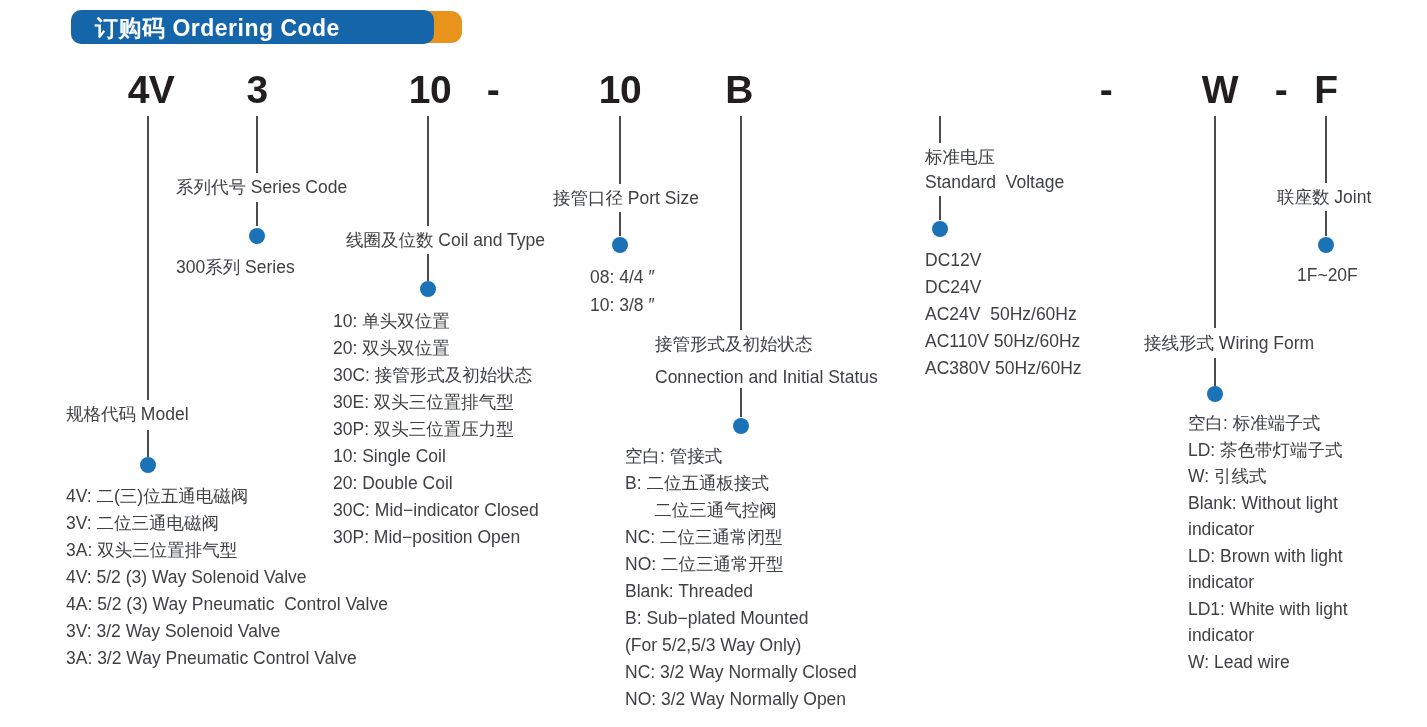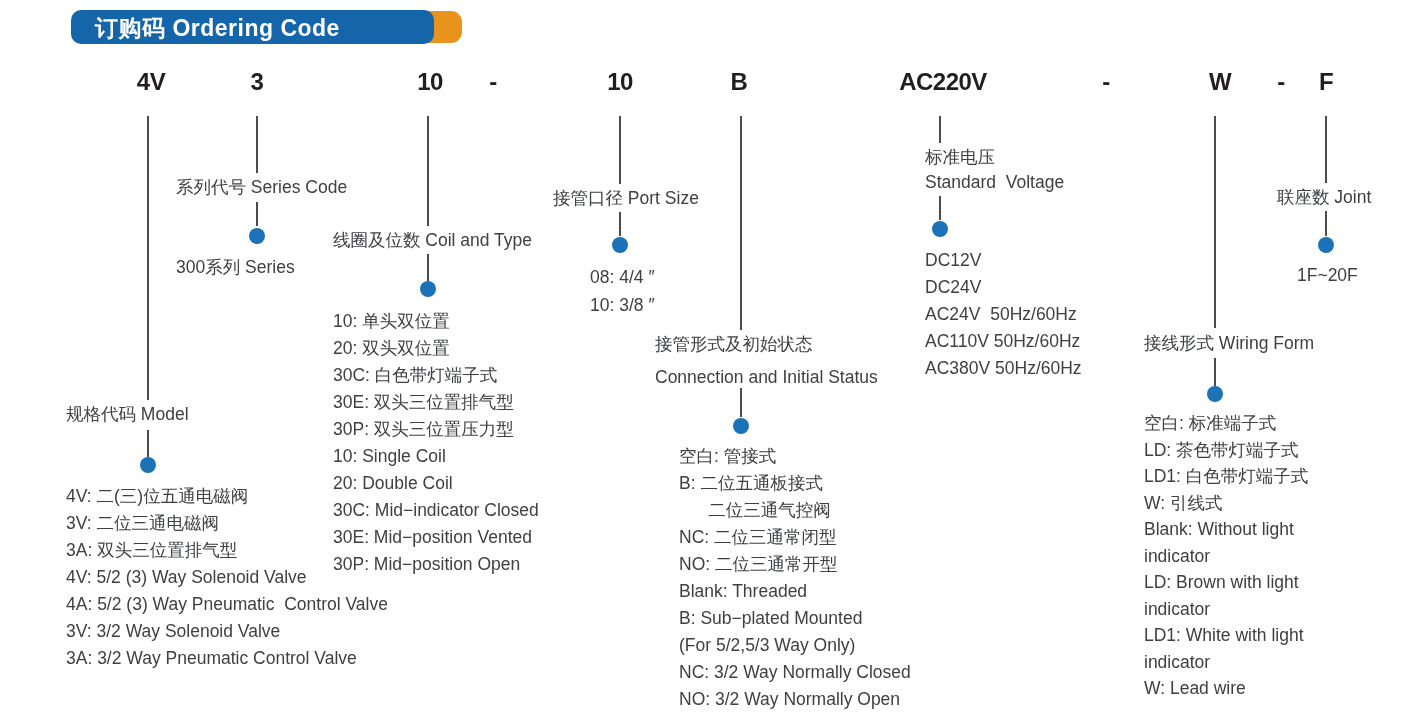--- a/index.html
+++ b/index.html
@@ -18,58 +18,57 @@
     background:#1565ab; border-radius:10px;
   }
   .hdr-title {
     position:absolute; left:95px; top:13px; width:330px;
     color:#ffffff; font-size:23px; font-weight:bold; letter-spacing:0.5px;
     white-space:pre;
   }
   
   .code-seg {
     position:absolute; top:68px; transform:translateX(-50%);
-    font-size:24px; font-weight:bold; color:#221e1f; letter-spacing:-0.5px;
+    font-size:39px; font-weight:bold; color:#221e1f; letter-spacing:-0.5px;
     white-space:pre;
   }
   
   .vline {
     position:absolute; width:2px; background:#4c4c4e; transform:translateX(-50%);
   }
   .dot {
     position:absolute; width:16px; height:16px; border-radius:50%;
     background:#1b72b6; transform:translate(-50%,-50%);
   }
   
   .lbl {
     position:absolute; font-size:17.5px; line-height:22px; color:#3f4043;
     white-space:pre;
   }
   .lst { position:absolute; font-size:17.5px; color:#3f4043; }
   .lst .li { white-space:pre; }
   .lh27 .li { line-height:27px; }
   .lh28 .li { line-height:28px; }
-  .lh265 .li { line-height:26.5px; }
+  .lh265 .li { line-height:26.5px;margin-left:44px; }
 </style>
 </head>
 <body>
 
 <div class="canvas">
 
   <div class="hdr-orange"></div>
   <div class="hdr-blue"></div>
   <div class="hdr-title">订购码 Ordering Code</div>
 
   <div class="code-seg" style="left:151px">4V</div>
   <div class="code-seg" style="left:257px">3</div>
   <div class="code-seg" style="left:430px">10</div>
   <div class="code-seg" style="left:493px">-</div>
   <div class="code-seg" style="left:620px">10</div>
   <div class="code-seg" style="left:739px">B</div>
-  <div class="code-seg" style="left:943px">AC220V</div>
   <div class="code-seg" style="left:1106px">-</div>
   <div class="code-seg" style="left:1220px">W</div>
   <div class="code-seg" style="left:1281px">-</div>
   <div class="code-seg" style="left:1326px">F</div>
 
   <div>
     <div class="vline" style="left:148px;top:116px;height:284px"></div>
     <div class="lbl" style="left:66px;top:403px">规格代码 Model</div>
     <div class="vline" style="left:148px;top:430px;height:27px"></div>
     <div class="dot" style="left:148px;top:465px"></div>
@@ -89,33 +88,32 @@
     <div class="lbl" style="left:176px;top:176px">系列代号 Series Code</div>
     <div class="vline" style="left:257px;top:202px;height:24px"></div>
     <div class="dot" style="left:257px;top:236px"></div>
     <div class="lst lh27" style="left:176px;top:254px">
         <div class="li">300系列 Series</div>
       </div>
   </div>
 
   <div>
     <div class="vline" style="left:428px;top:116px;height:110px"></div>
-    <div class="lbl" style="left:333px;top:229px">线圈及位数 Coil and Type</div>
+    <div class="lbl" style="left:346px;top:229px">线圈及位数 Coil and Type</div>
     <div class="vline" style="left:428px;top:254px;height:27px"></div>
     <div class="dot" style="left:428px;top:289px"></div>
     <div class="lst lh27" style="left:333px;top:308px">
         <div class="li">10: 单头双位置</div>
         <div class="li">20: 双头双位置</div>
-        <div class="li">30C: 白色带灯端子式</div>
+        <div class="li">30C: 接管形式及初始状态</div>
         <div class="li">30E: 双头三位置排气型</div>
         <div class="li">30P: 双头三位置压力型</div>
         <div class="li">10: Single Coil</div>
         <div class="li">20: Double Coil</div>
         <div class="li">30C: Mid−indicator Closed</div>
-        <div class="li">30E: Mid−position Vented</div>
         <div class="li">30P: Mid−position Open</div>
       </div>
   </div>
 
   <div>
     <div class="vline" style="left:620px;top:116px;height:68px"></div>
     <div class="lbl" style="left:553px;top:187px">接管口径 Port Size</div>
     <div class="vline" style="left:620px;top:212px;height:24px"></div>
     <div class="dot" style="left:620px;top:245px"></div>
     <div class="lst lh28" style="left:590px;top:263px">
@@ -123,21 +121,21 @@
         <div class="li">10: 3/8 ″</div>
       </div>
   </div>
 
   <div>
     <div class="vline" style="left:741px;top:116px;height:214px"></div>
     <div class="lbl" style="left:655px;top:333px">接管形式及初始状态</div>
     <div class="lbl" style="left:655px;top:366px">Connection and Initial Status</div>
     <div class="vline" style="left:741px;top:388px;height:29px"></div>
     <div class="dot" style="left:741px;top:426px"></div>
-    <div class="lst lh27" style="left:679px;top:443px">
+    <div class="lst lh27" style="left:625px;top:443px">
         <div class="li">空白: 管接式</div>
         <div class="li">B: 二位五通板接式</div>
         <div class="li">      二位三通气控阀</div>
         <div class="li">NC: 二位三通常闭型</div>
         <div class="li">NO: 二位三通常开型</div>
         <div class="li">Blank: Threaded</div>
         <div class="li">B: Sub−plated Mounted</div>
         <div class="li">(For 5/2,5/3 Way Only)</div>
         <div class="li">NC: 3/2 Way Normally Closed</div>
         <div class="li">NO: 3/2 Way Normally Open</div>
@@ -160,21 +158,20 @@
   </div>
 
   <div>
     <div class="vline" style="left:1215px;top:116px;height:212px"></div>
     <div class="lbl" style="left:1144px;top:332px">接线形式 Wiring Form</div>
     <div class="vline" style="left:1215px;top:358px;height:28px"></div>
     <div class="dot" style="left:1215px;top:394px"></div>
     <div class="lst lh265" style="left:1144px;top:410px">
         <div class="li">空白: 标准端子式</div>
         <div class="li">LD: 茶色带灯端子式</div>
-        <div class="li">LD1: 白色带灯端子式</div>
         <div class="li">W: 引线式</div>
         <div class="li">Blank: Without light</div>
         <div class="li">indicator</div>
         <div class="li">LD: Brown with light</div>
         <div class="li">indicator</div>
         <div class="li">LD1: White with light</div>
         <div class="li">indicator</div>
         <div class="li">W: Lead wire</div>
       </div>
   </div>

